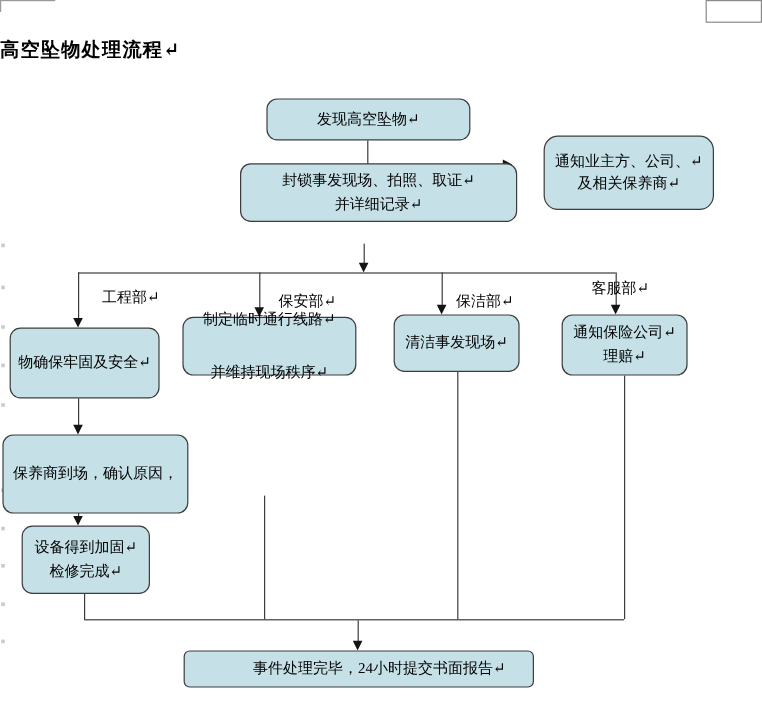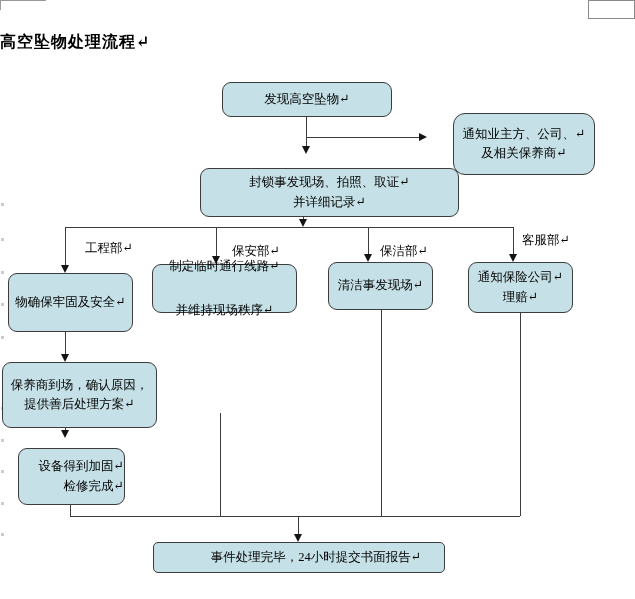--- a/index.html
+++ b/index.html
@@ -88,32 +88,32 @@
   <div class="vline" style="left:381px;top:310px;height:206px;"></div>
   <div class="vline" style="left:520px;top:313px;height:203px;"></div>
   <div class="hline" style="left:70px;top:516px;width:450px;"></div>
 
   <div class="vline" style="left:298px;top:517px;height:18px;"></div>
   <div class="arrow-down" style="left:294px;top:534px;"></div>
 
   <div class="branch-label" style="left:85px;top:240px;">工程部↵</div>
   <div class="branch-label" style="left:232px;top:243px;text-align:center;">保安部↵</div>
   <div class="branch-label" style="left:380px;top:243px;">保洁部↵</div>
-  <div class="branch-label" style="left:522px;top:232px;text-align:right;">客服部↵</div>
+  <div class="branch-label" style="left:493px;top:232px;text-align:right;">客服部↵</div>
 
   <div class="node" style="left:222px;top:82px;width:170px;height:35px;">
     <span>发现高空坠物↵</span>
   </div>
 
   <div class="node" style="left:453px;top:113px;width:142px;height:62px;border-radius:12px;">
     <span>通知业主方、公司、↵</span>
     <span>及相关保养商↵</span>
   </div>
 
-  <div class="node" style="left:200px;top:168px;width:259px;height:49px;">
+  <div class="node" style="left:200px;top:136px;width:231px;height:49px;">
     <span>封锁事发现场、拍照、取证↵</span>
     <span>并详细记录↵</span>
   </div>
 
   <div class="node" style="left:8px;top:273px;width:125px;height:59px;">
     <span>物确保牢固及安全↵</span>
   </div>
 
   <div class="node" style="left:152px;top:264px;width:145px;height:49px;gap:24px;">
     <span>制定临时通行线路↵</span>
@@ -124,25 +124,24 @@
     <span>清洁事发现场↵</span>
   </div>
 
   <div class="node" style="left:468px;top:262px;width:105px;height:51px;">
     <span>通知保险公司↵</span>
     <span>理赔↵</span>
   </div>
 
   <div class="node" style="left:2px;top:362px;width:155px;height:66px;">
     <span>保养商到场，确认原因，</span>
-    <span>提供善后处理方案↵</span>
   </div>
 
 
-  <div class="node" style="left:18px;top:448px;width:107px;height:57px;align-items:flex-end;">
+  <div class="node" style="left:18px;top:438px;width:107px;height:57px;">
     <span>设备得到加固↵</span>
     <span>检修完成↵</span>
   </div>
 
   <div class="node small-radius" style="left:153px;top:542px;width:292px;height:31px;">
     <span>事件处理完毕，24小时提交书面报告↵</span>
   </div>
 
 </div>
 

